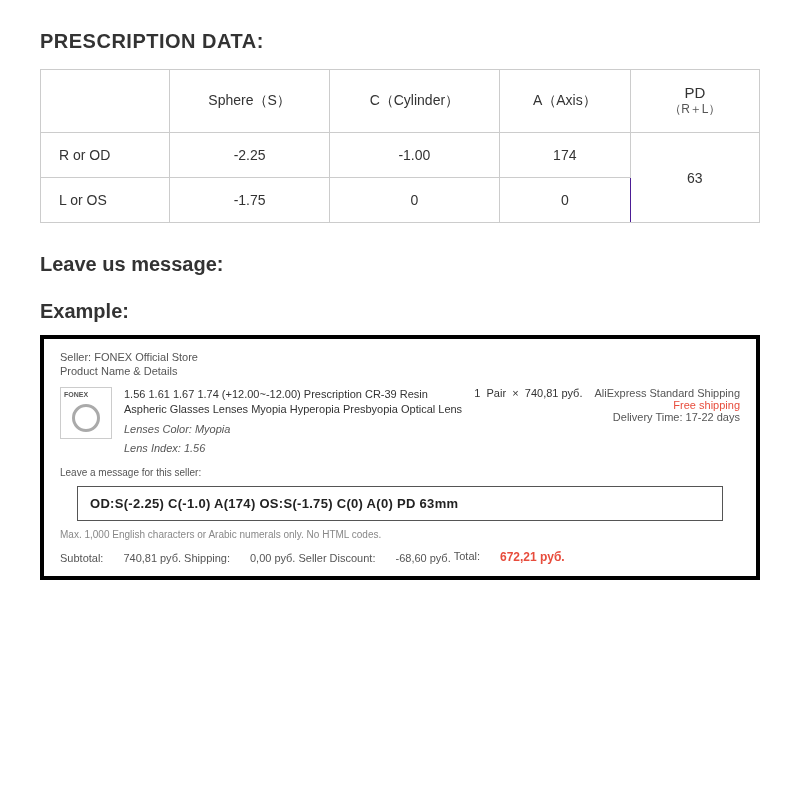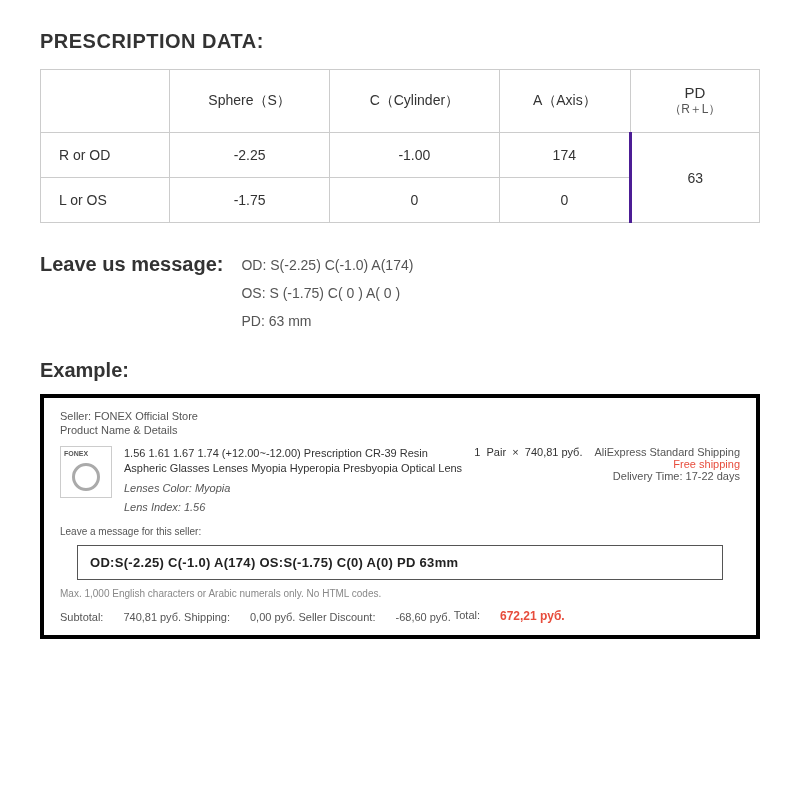--- a/index.html
+++ b/index.html
@@ -40,21 +40,21 @@
       background: #fff;
       color: #333;
     }
     .prescription-table .row-label {
       text-align: left;
       padding-left: 18px;
       font-size: 14px;
       color: #333;
     }
     .prescription-table .pd-cell {
-      border-left: 3px solid #4c1d95;
+      border-left: 1px solid #4c1d95;
     }
     .pd-header {
       font-size: 15px;
     }
     .pd-subheader {
       font-size: 12px;
       color: #555;
     }
 
     
@@ -227,25 +227,20 @@
       <td class="row-label">L or OS</td>
       <td>-1.75</td>
       <td>0</td>
       <td>0</td>
     </tr>
   </tbody>
 </table>
 
 <div class="message-section">
   <span class="message-label">Leave us message:</span>
-  <div class="message-content">
-    <div>OD:  S(-2.25)    C(-1.0)   A(174)</div>
-    <div>OS:  S (-1.75)    C( 0 )    A( 0 )</div>
-    <div>PD:  63 mm</div>
-  </div>
 </div>
 
 <h2 class="example-title">Example:</h2>
 
 <div class="example-box">
   <div class="example-seller">Seller: FONEX Official Store</div>
   <div class="example-product">Product Name &amp; Details</div>
 
   <div class="example-item-row">
 

